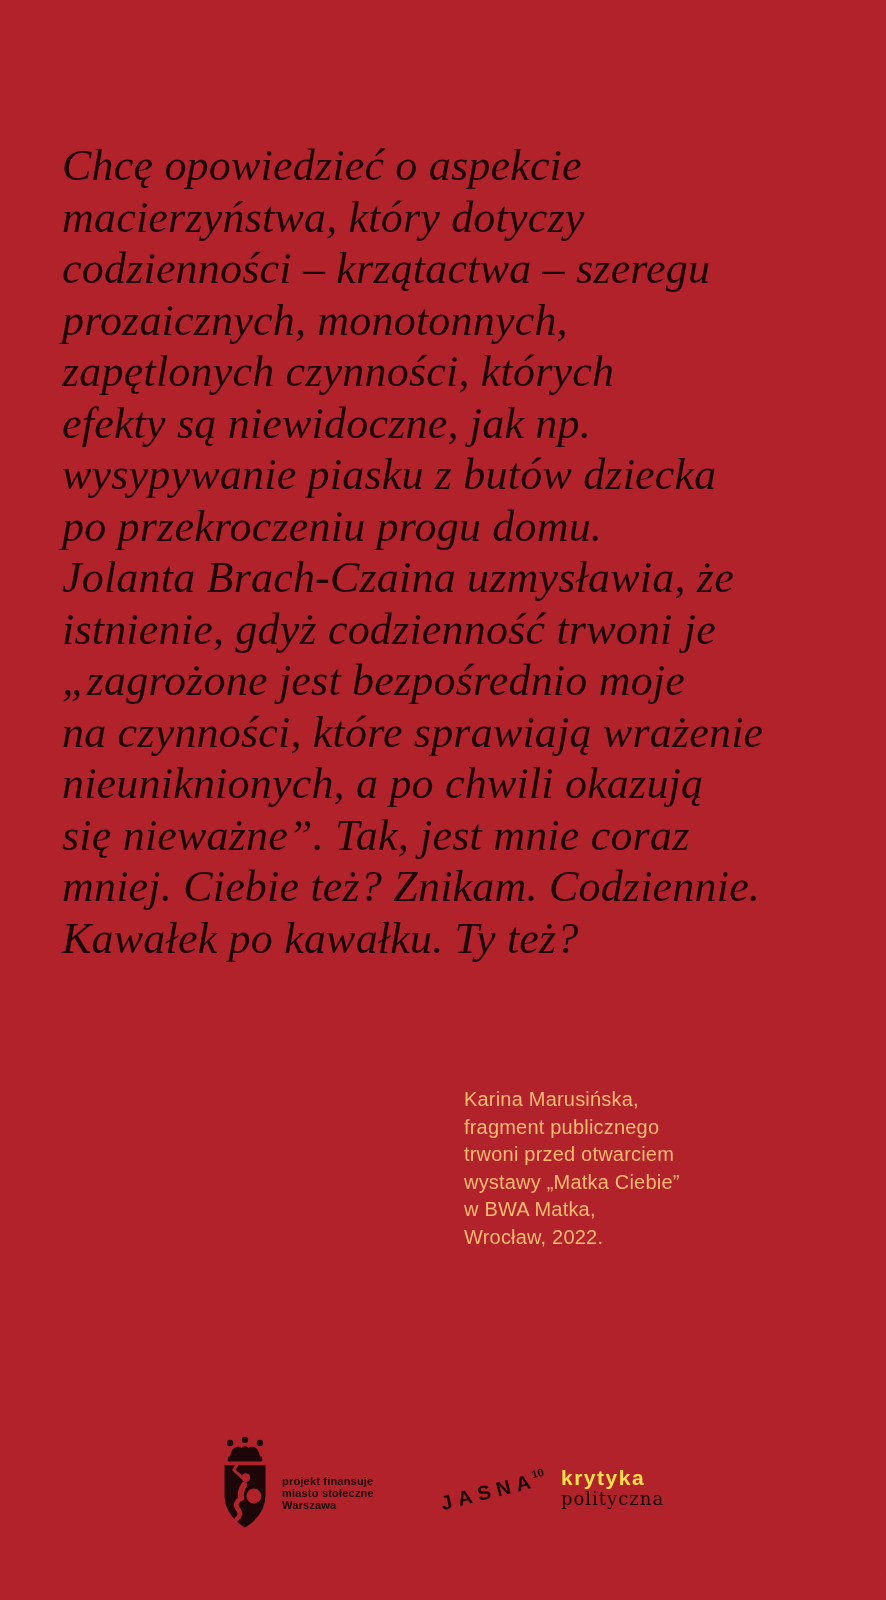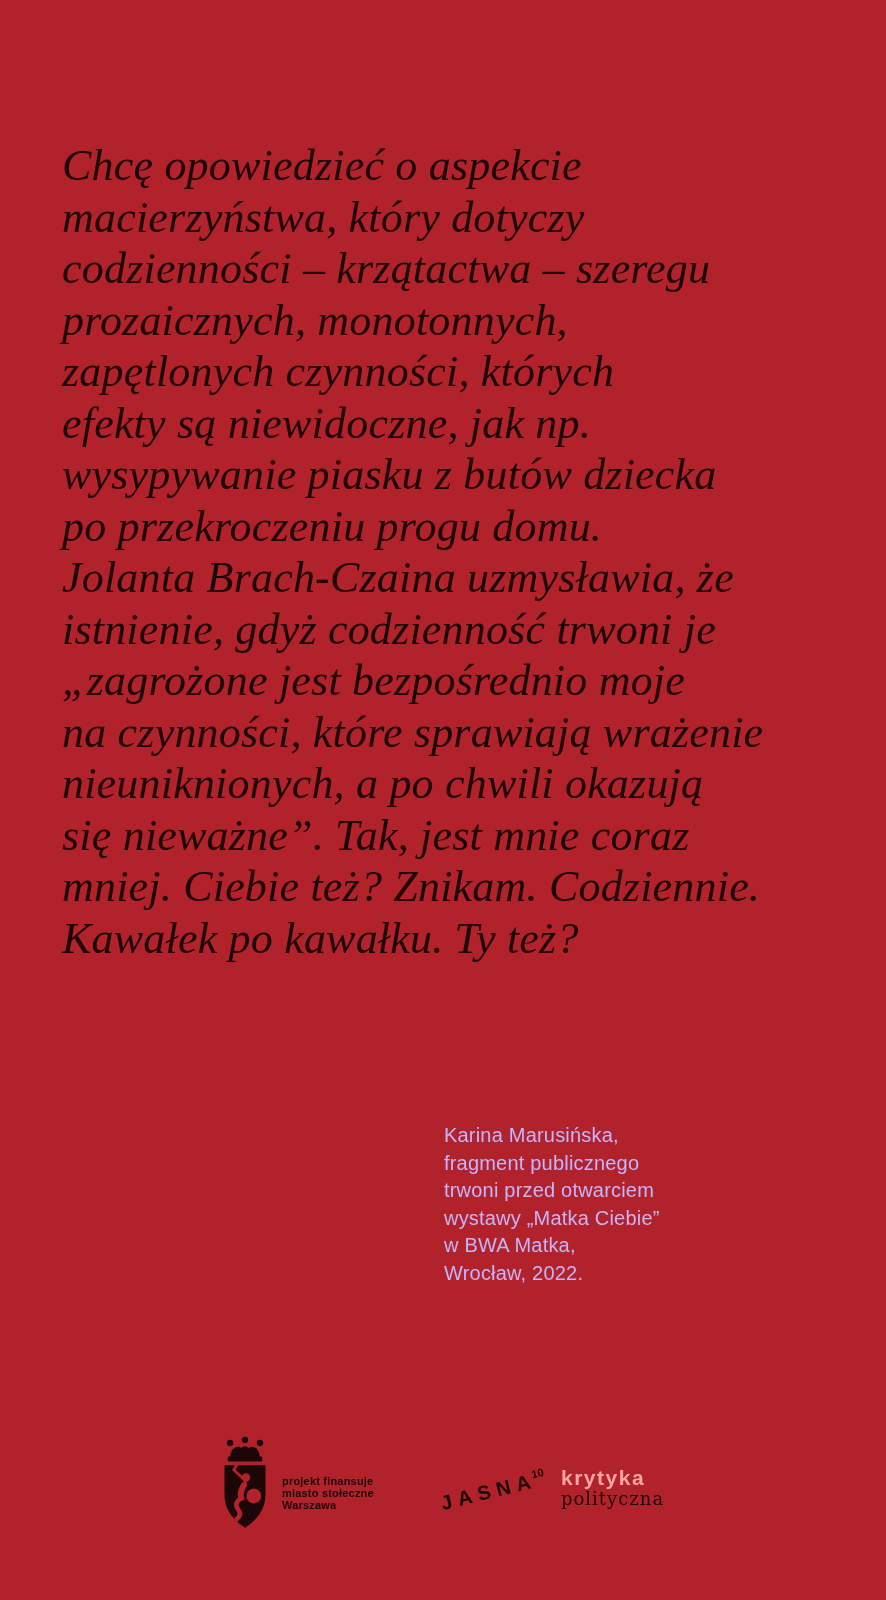--- a/index.html
+++ b/index.html
@@ -37,29 +37,28 @@
     color: #1D0406;
     letter-spacing: 0.2px;
   }
   .quote .qline {
     white-space: nowrap;
   }
 
   
   .attribution {
     position: absolute;
-    left: 444px;
+    left: 464px;
     top: 1086px;
     font-family: "Liberation Sans", sans-serif;
     font-size: 20px;
     line-height: 27.5px;
     font-weight: 400;
-    color: #c4b5fd;
+    color: #fdba74;
     letter-spacing: 0.2px;
-    margin-top: 36px;
   }
   .attribution .aline { white-space: nowrap; }
 
   
   .footer {
     position: absolute;
     left: 0;
     top: 1430px;
     width: 886px;
     height: 120px;
@@ -119,21 +118,21 @@
     position: absolute;
     left: 561px;
     top: 37px;
     width: 130px;
   }
   .krytyka-line1 {
     font-weight: 800;
     font-size: 21px;
     line-height: 22px;
     letter-spacing: 1.5px;
-    color: #fca5a5;
+    color: #fde047;
     white-space: nowrap;
   }
   .krytyka-line2 {
     font-family: "DejaVu Serif", serif;
     font-size: 18px;
     line-height: 20px;
     letter-spacing: 1px;
     color: #1C0608;
     white-space: nowrap;
   }

